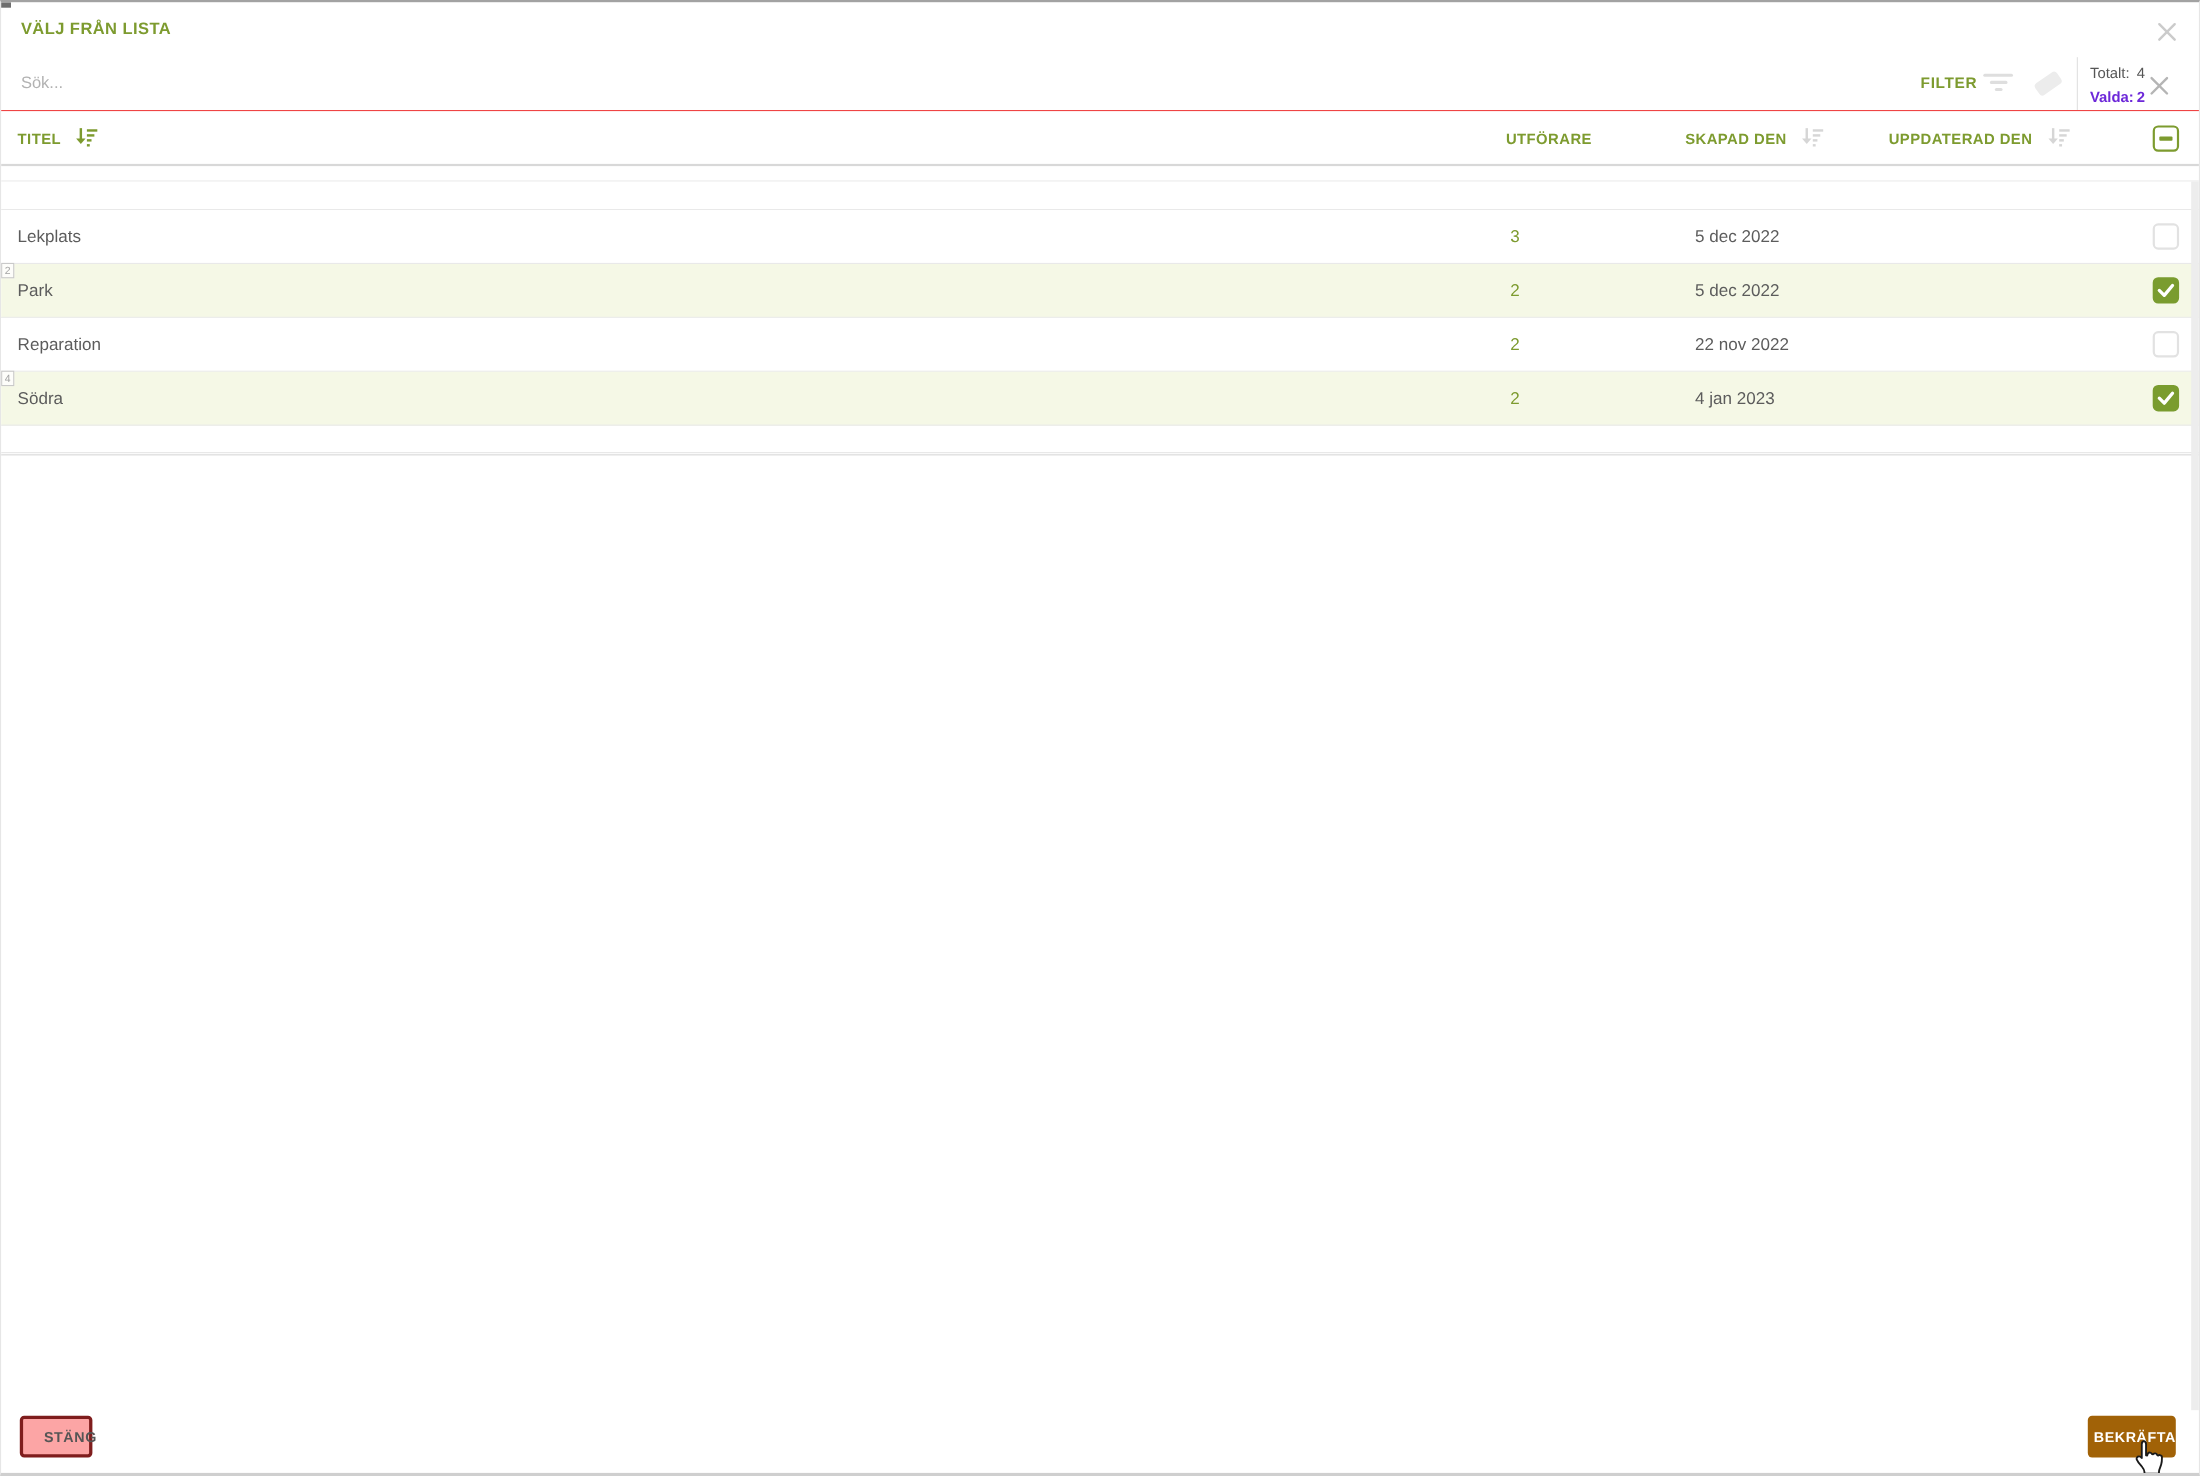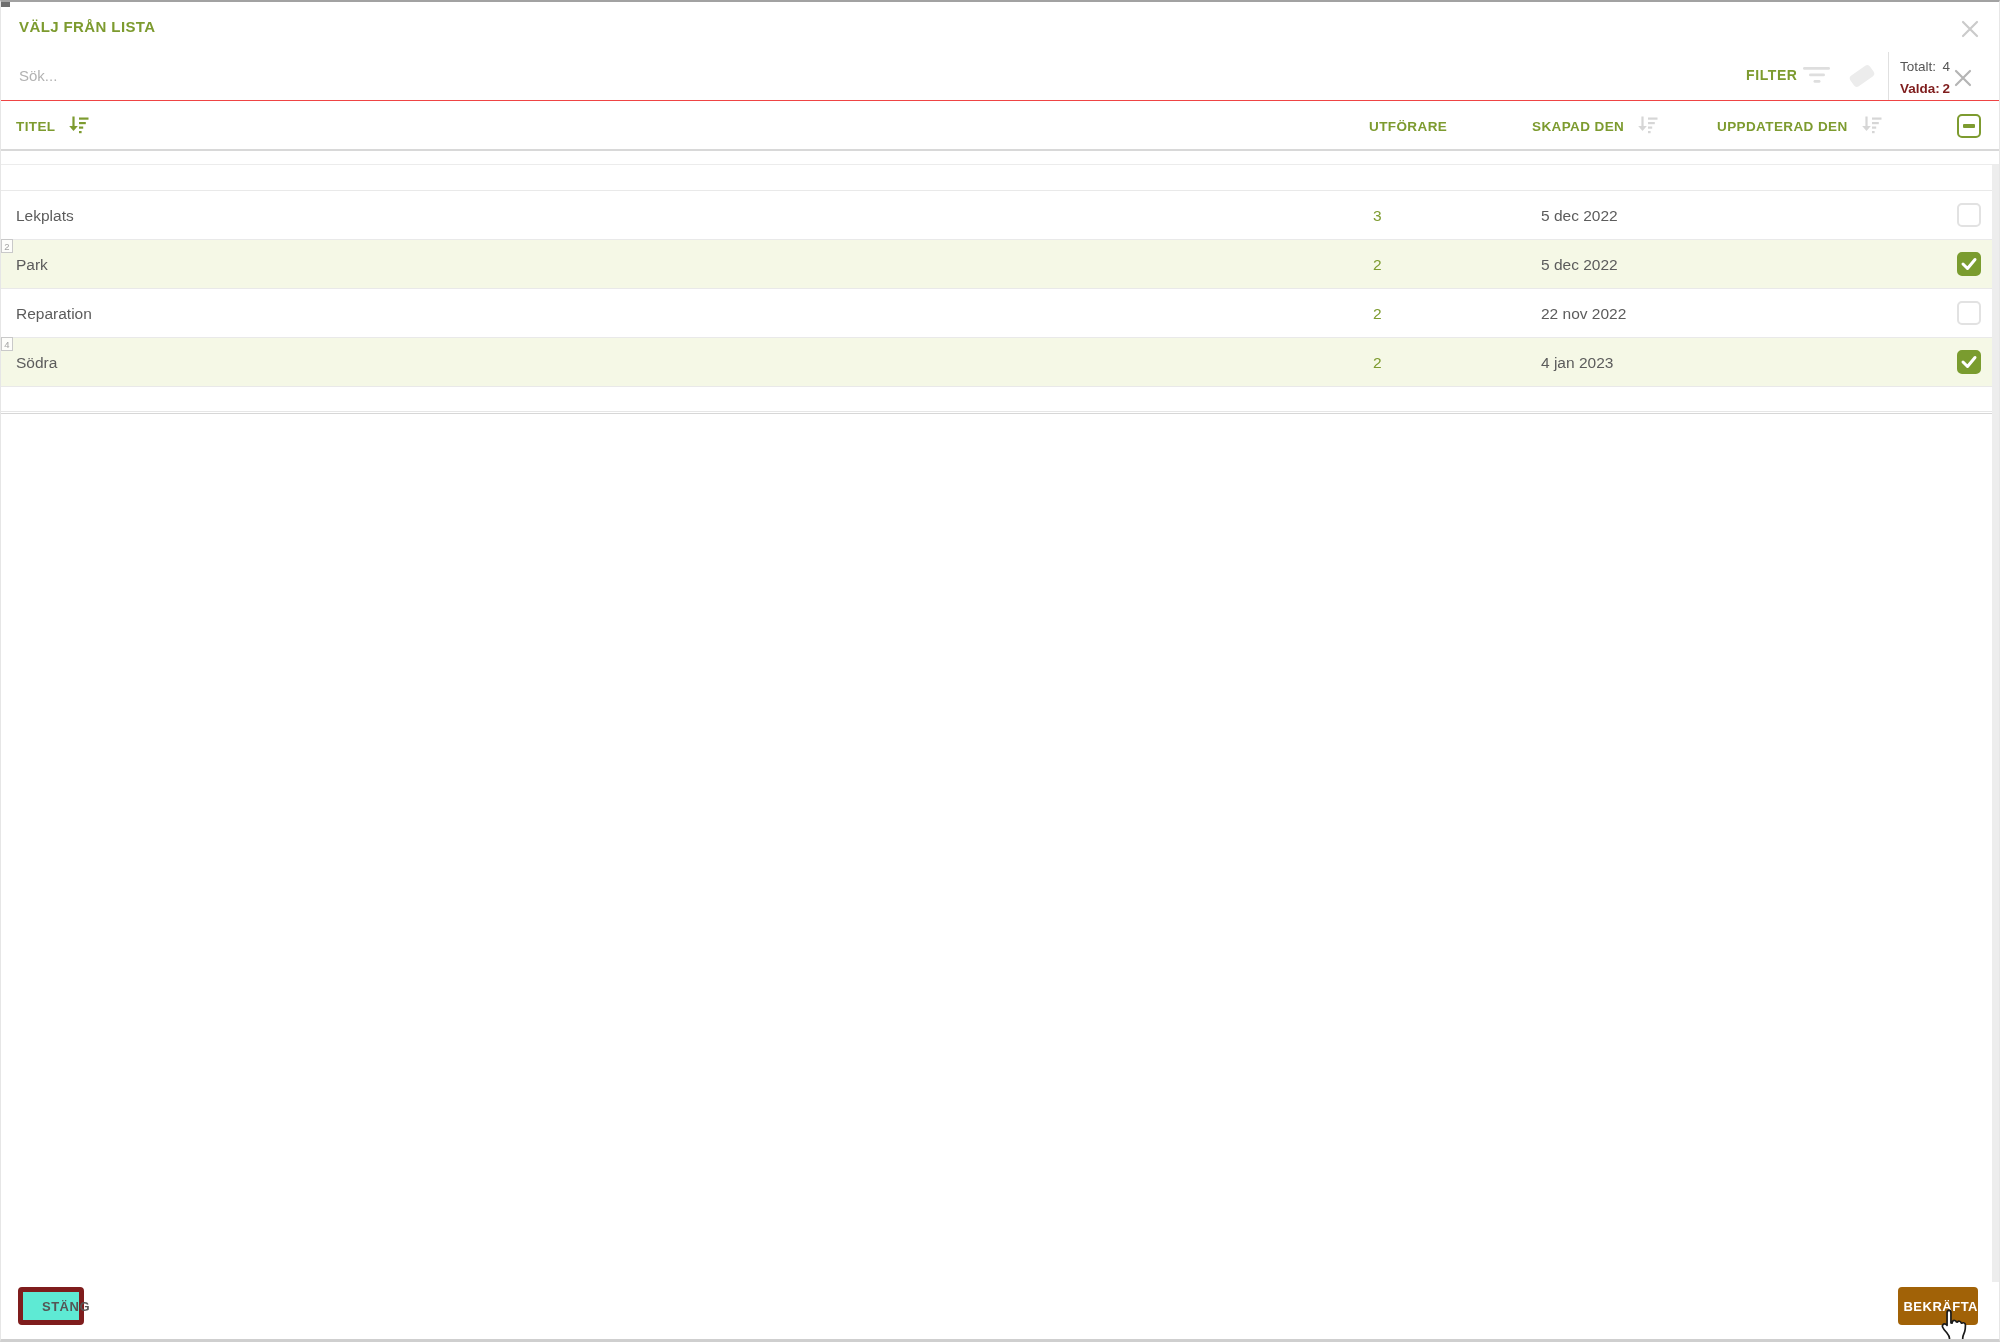--- a/index.html
+++ b/index.html
@@ -26,21 +26,21 @@
     font-family:"Liberation Sans",sans-serif;
   }
   .search-input::placeholder { color:#b2b2b2; }
   .filter-label { position:absolute; left:1745px; top:0; line-height:51px; font-size:14px; font-weight:600; letter-spacing:.6px; color:#7d9b2f; cursor:pointer; }
   .funnel-icon { position:absolute; left:1801px; top:15px; cursor:pointer; }
   .eraser-icon { position:absolute; left:1845px; top:13px; }
   .v-divider { position:absolute; left:1887px; top:2px; width:1px; height:48px; background:#e0e0e0; }
   .totals { position:absolute; left:1899px; top:7px; width:50px; font-size:13.5px; }
   .totals-line { display:flex; justify-content:space-between; line-height:19px; }
   .totals-line.total { color:#565656; margin-bottom:3px; }
-  .totals-line.selected { color:#7f1d1d; font-weight:700; }
+  .totals-line.selected { color:#6d28d9; font-weight:700; }
   .clear-selection { position:absolute; left:1951px; top:17px; width:22px; height:22px; cursor:pointer; }
 
   
   .table-header { position:absolute; top:100px; left:0; width:2000px; height:49px; border-bottom:2px solid #d8d8d8;text-decoration:underline; }
   .th { position:absolute; top:0; line-height:49px; font-size:13.5px; font-weight:600; letter-spacing:.4px; color:#7d9b2f; cursor:pointer; white-space:nowrap; }
   .th .sort { display:inline-block; vertical-align:-4px; margin-left:9px; }
   .th-titel { left:15px; } .th-utforare { left:1368px; } .th-skapad { left:1531px; } .th-uppdaterad { left:1716px; }
 
   
   .checkbox {
@@ -78,21 +78,21 @@
   .empty-row-bottom { height:25px; border-bottom:1px solid #e6e6e6; }
   .bottom-line2 { height:2px; border-bottom:1px solid #d7d7d7; }
 
   .scroll-track { position:absolute; right:0; top:163px; width:7px; height:1117px; background:#ededed; }
 
   
   .btn {
     position:absolute; top:1285px; height:38px; border-radius:4px;
     font-family:"Liberation Sans",sans-serif; font-size:13px; letter-spacing:.5px; cursor:pointer;
   }
-  .btn-stang { left:17px; width:66px; background:#5eead4; border:5px solid #7f1d1d; color:#555; font-weight:600;padding-left:19px; }
+  .btn-stang { left:17px; width:66px; background:#fca5a5; border:3px solid #7f1d1d; color:#555; font-weight:600;padding-left:19px; }
   .btn-bekrafta { left:1897px; width:80px; background:#a16207; border:none; color:#fff; font-weight:700;text-align:right; }
   .cursor-pointer { position:absolute; left:1936px; top:1306px; pointer-events:none; }
 </style>
 </head>
 <body>
 
 <div class="modal">
   <div class="corner-artifact"></div>
 
   <div class="modal-title">VÄLJ FRÅN LISTA</div>

